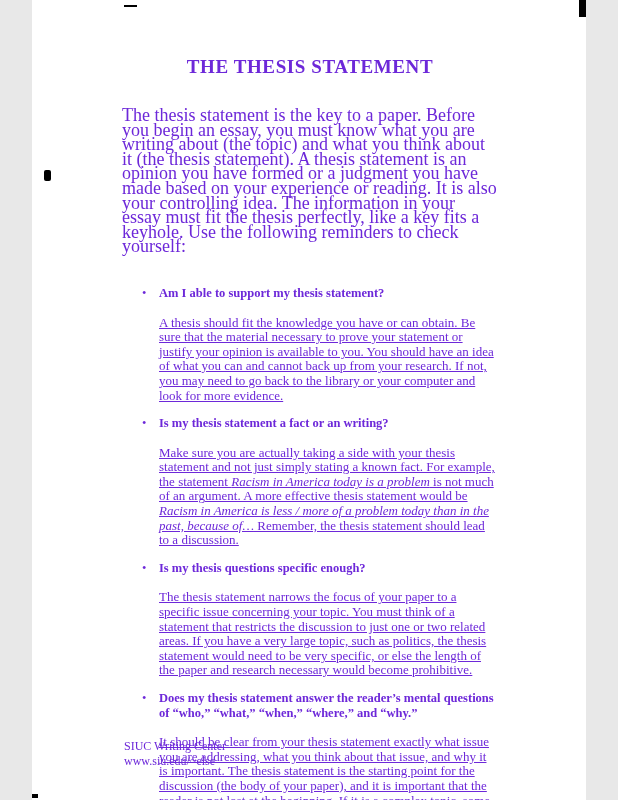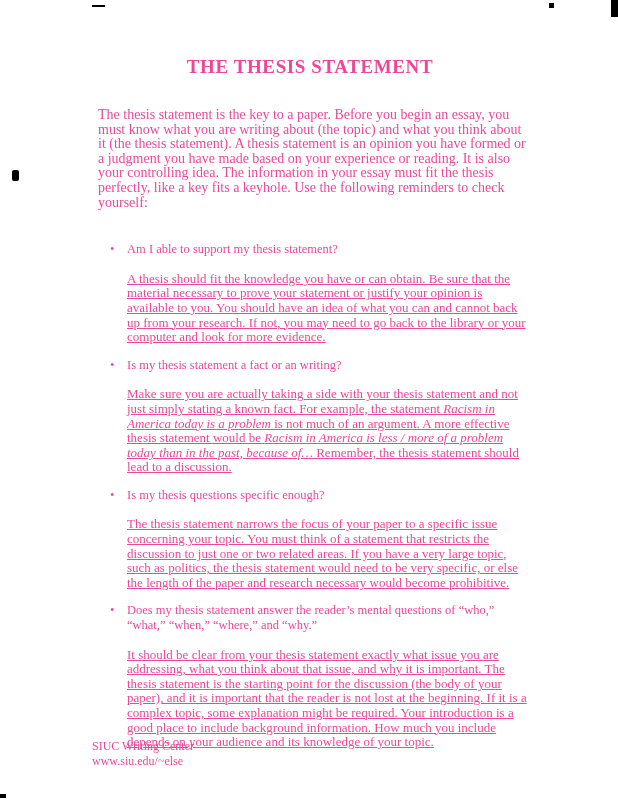--- a/index.html
+++ b/index.html
@@ -1,53 +1,53 @@
 <!DOCTYPE html>
 <html><head>
 <meta charset="utf-8">
 <style>
   html, body { margin: 0; padding: 0; background: #e8e8e8; }
   .page {
     position: relative;
-    width: 618px;
+    width: 554px;
     height: 800px;
     margin: 0 auto;
     background: #ffffff;
     font-family: "Liberation Serif", serif;
-    color: #ec4899;
+    color: #6d28d9;
     box-sizing: border-box;
     padding: 56px 88px 0 90px;
     overflow: hidden;
   }
   .doc-title {
     text-align: center;
     font-size: 19px;
     font-weight: bold;
     letter-spacing: 0.6px;
     margin: 0 0 30px 0;
   }
   .intro {
-    font-size: 14px;
+    font-size: 18px;
     line-height: 14.6px;
-    margin: 0 0 32px 8px;
+    margin: 0 0 32px 0;
   }
   .bullet-item { margin: 0; }
   .question-row {
     display: flex;
     align-items: flex-start;
     padding-left: 20px;
     font-size: 12.5px;
     line-height: 14.6px;
     margin: 0 0 15px 0;
   }
   .bullet-marker {
     flex: 0 0 17px;
     width: 17px;
   }
-  .question-text { flex: 1 1 auto; }
+  .question-text { flex: 1 1 auto; font-weight: bold; }
   .body-text {
     margin: 9px 0 13px 37px;
     font-size: 13px;
     line-height: 14.6px;
     text-decoration: underline;
   }
   .italic { font-style: italic; }
   .footer {
     position: absolute;
     left: 92px;

